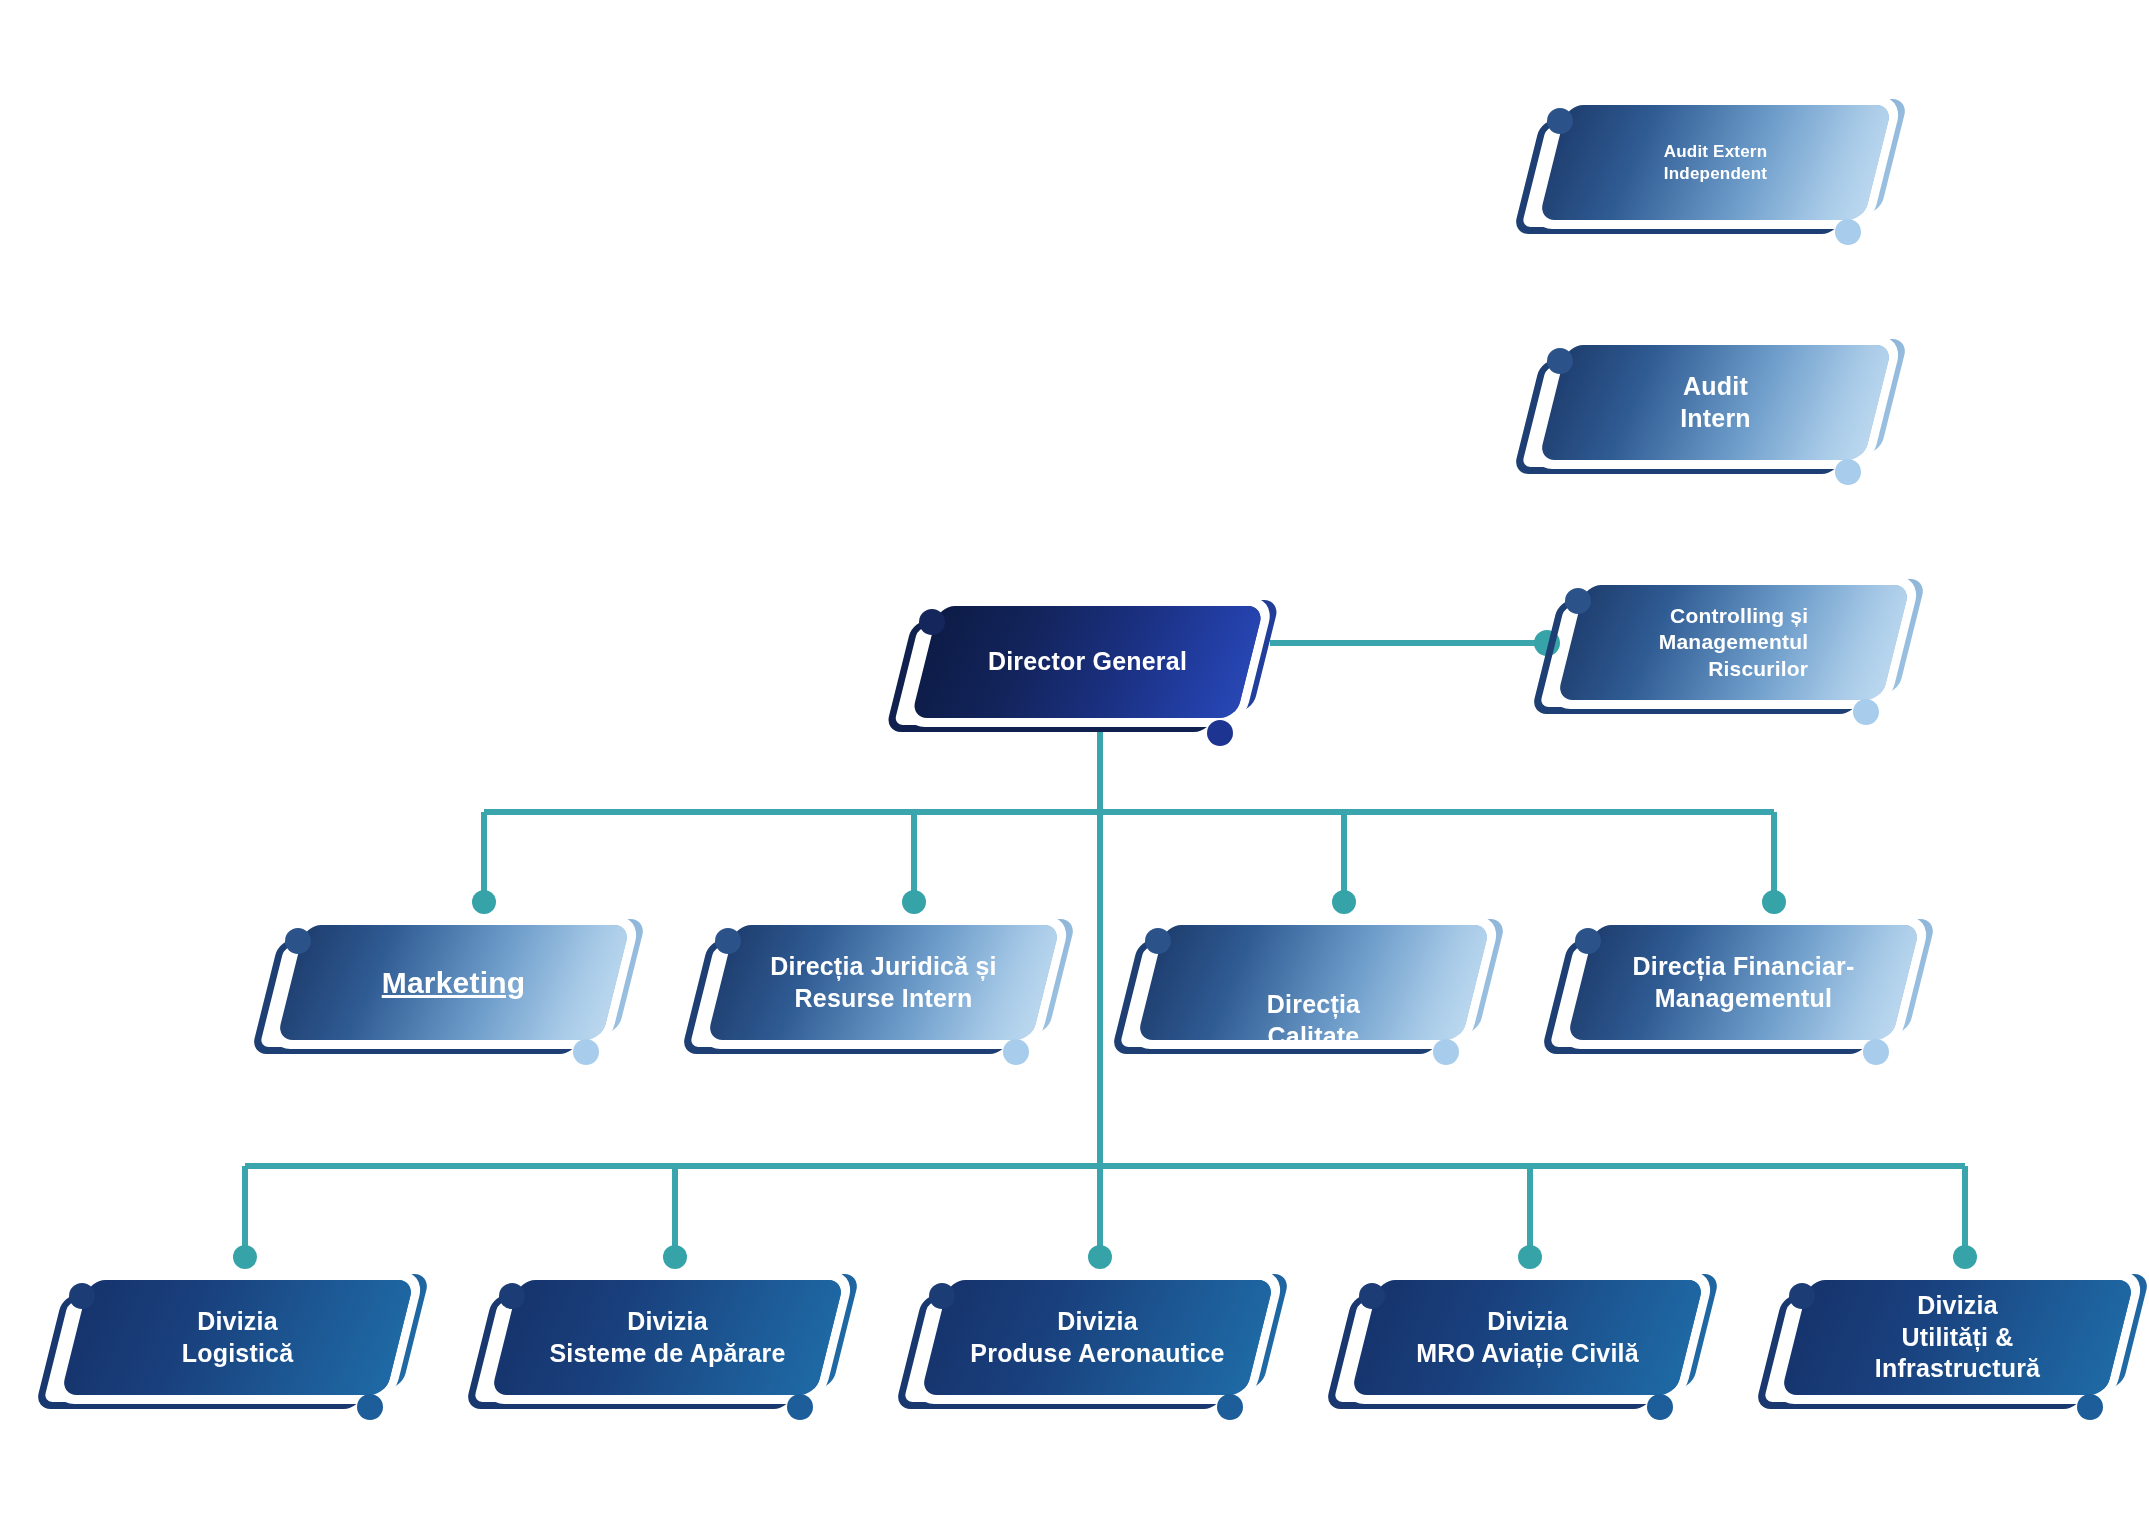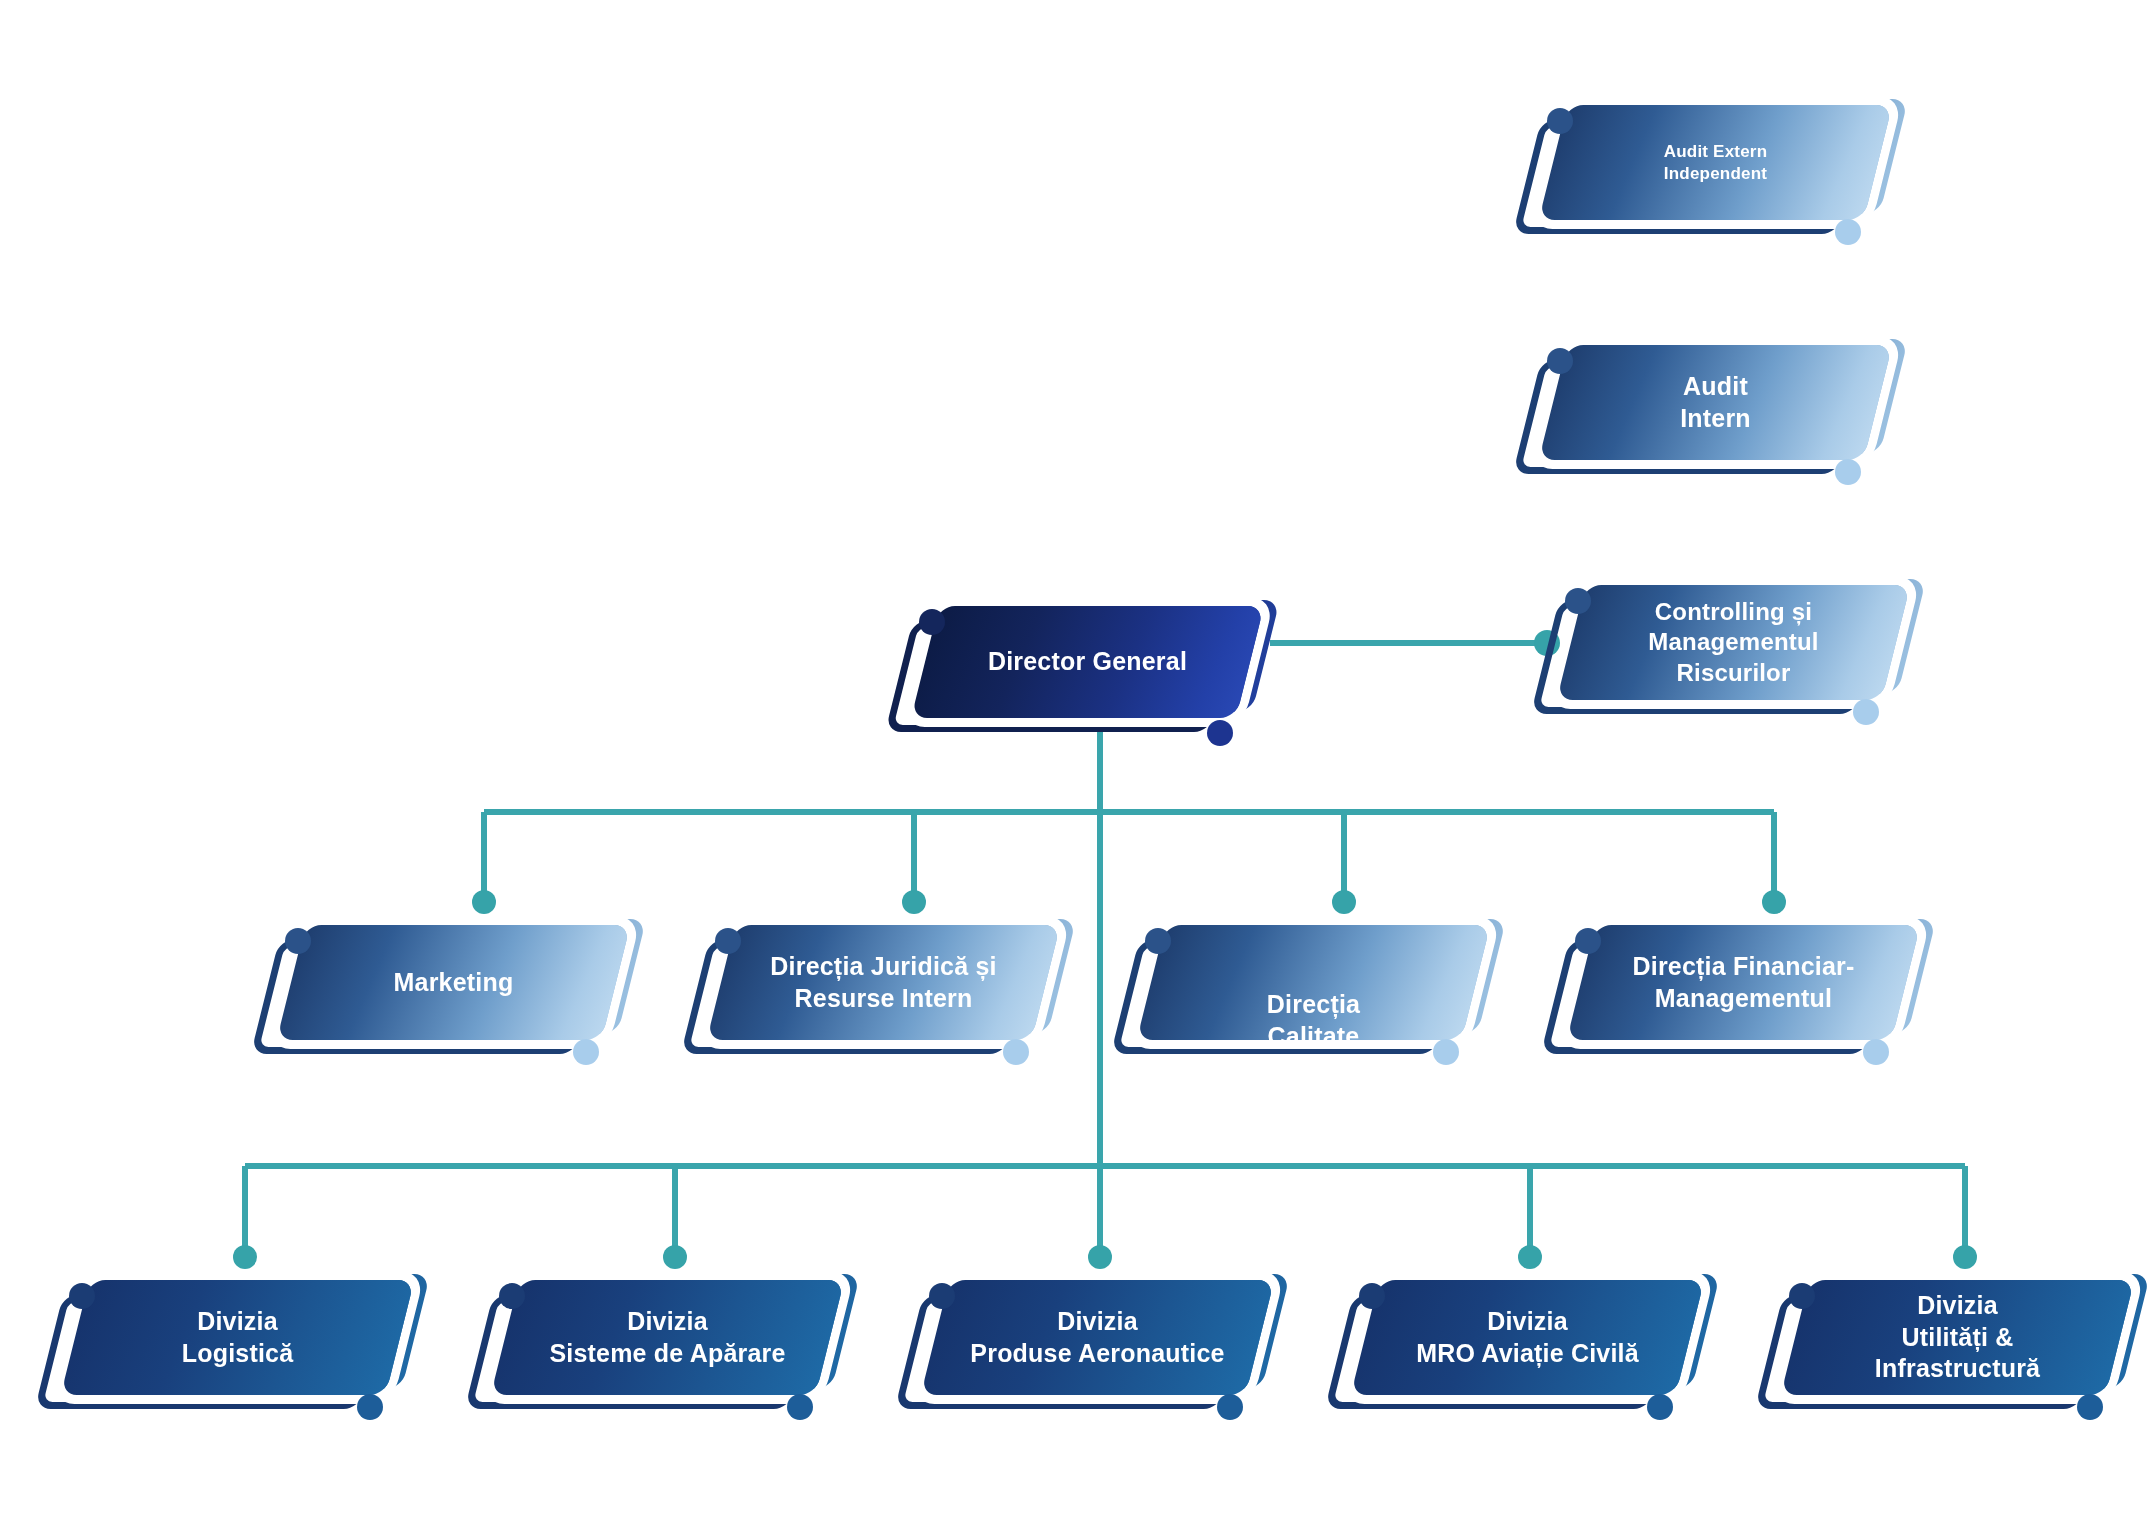--- a/index.html
+++ b/index.html
@@ -120,31 +120,31 @@
         <div class="backslab"></div>
         <div class="card"></div>
         <div class="label" style="font-size: 25px;">Director General</div>
         <span class="dot-tl" style="height: 26px; width: 26px; left: -6.32728px; top: 3px;"></span>
         <span class="dot-br" style="height: 26px; width: 26px; left: 282px; top: 114px;"></span>
       </div>
       <div class="node v-light" style="left: 1571px; top: 585px; width: 325px; height: 115px;">
         <div class="frame"></div>
         <div class="backslab"></div>
         <div class="card"></div>
-        <div class="label" style="font-size: 24px;">Controlling și
+        <div class="label" style="font-size: 21px; text-align: right;">Controlling și
 Managementul
 Riscurilor</div>
         <span class="dot-tl" style="height: 26px; width: 26px; left: -6.32728px; top: 3px;"></span>
         <span class="dot-br" style="height: 26px; width: 26px; left: 282px; top: 114px;"></span>
       </div>
       <div class="node v-light" style="left: 291px; top: 925px; width: 325px; height: 115px;">
         <div class="frame"></div>
         <div class="backslab"></div>
         <div class="card"></div>
-        <div class="label" style="font-size: 25px;">Marketing</div>
+        <div class="label" style="font-size: 30px; text-decoration: underline;">Marketing</div>
         <span class="dot-tl" style="height: 26px; width: 26px; left: -6.32728px; top: 3px;"></span>
         <span class="dot-br" style="height: 26px; width: 26px; left: 282px; top: 114px;"></span>
       </div>
       <div class="node v-light" style="left: 721px; top: 925px; width: 325px; height: 115px;">
         <div class="frame"></div>
         <div class="backslab"></div>
         <div class="card"></div>
         <div class="label" style="font-size: 25px;">Direcția Juridică și
 Resurse Intern</div>
         <span class="dot-tl" style="height: 26px; width: 26px; left: -6.32728px; top: 3px;"></span>

